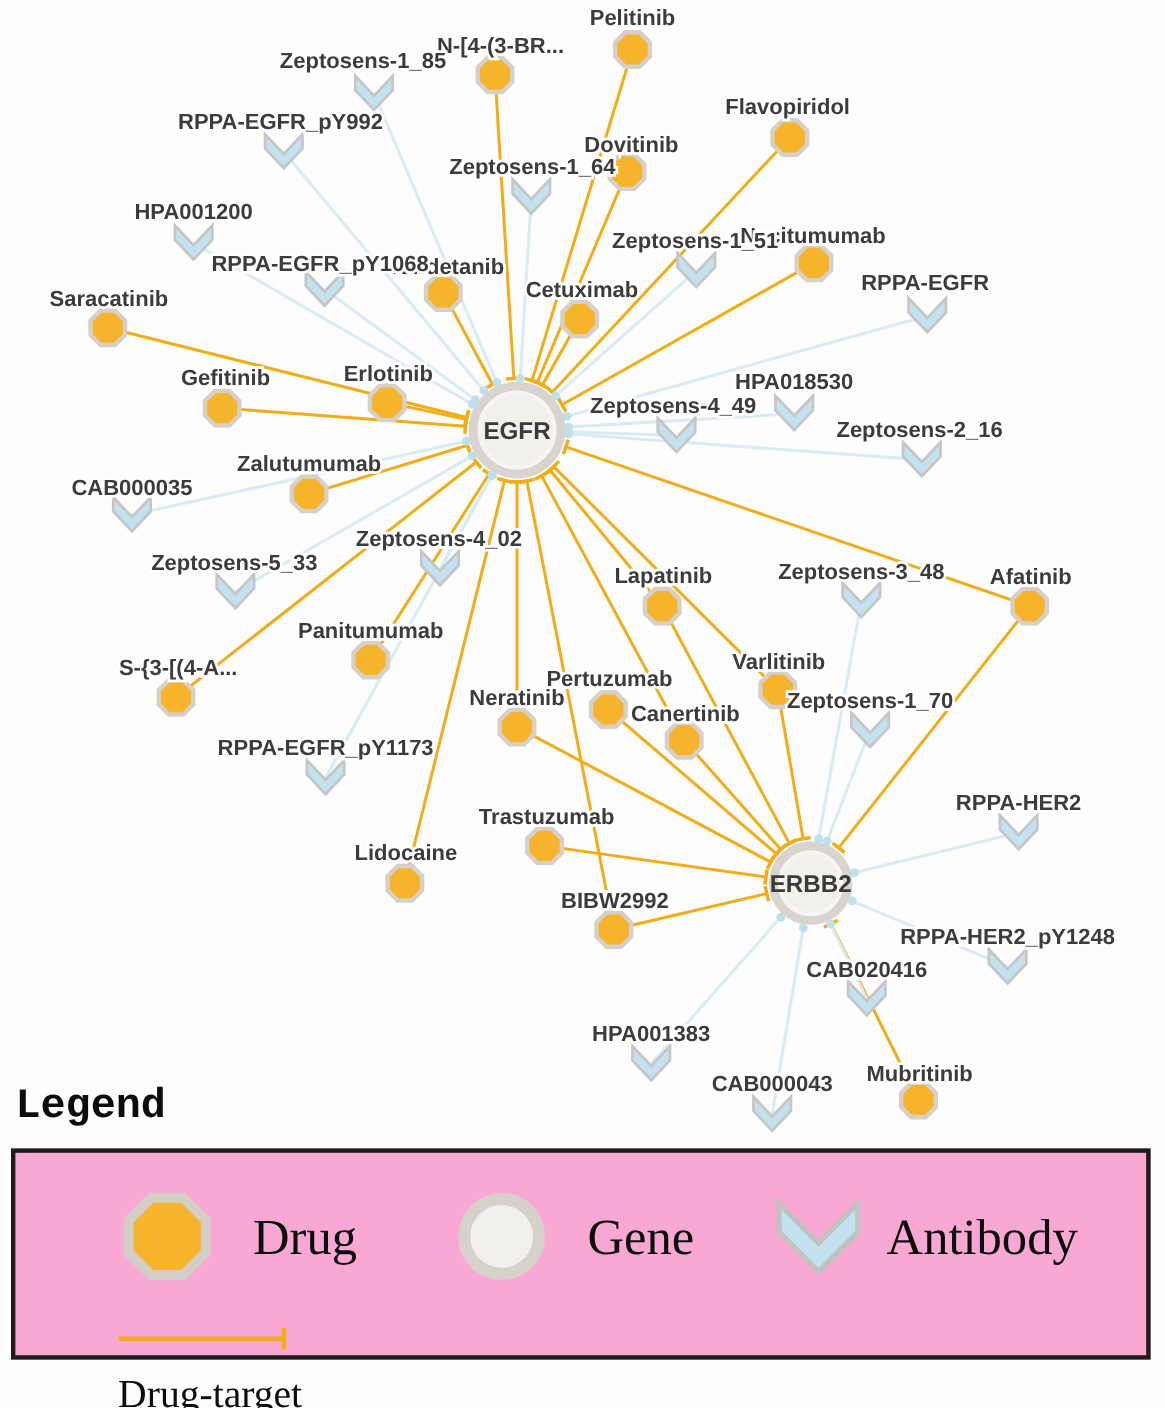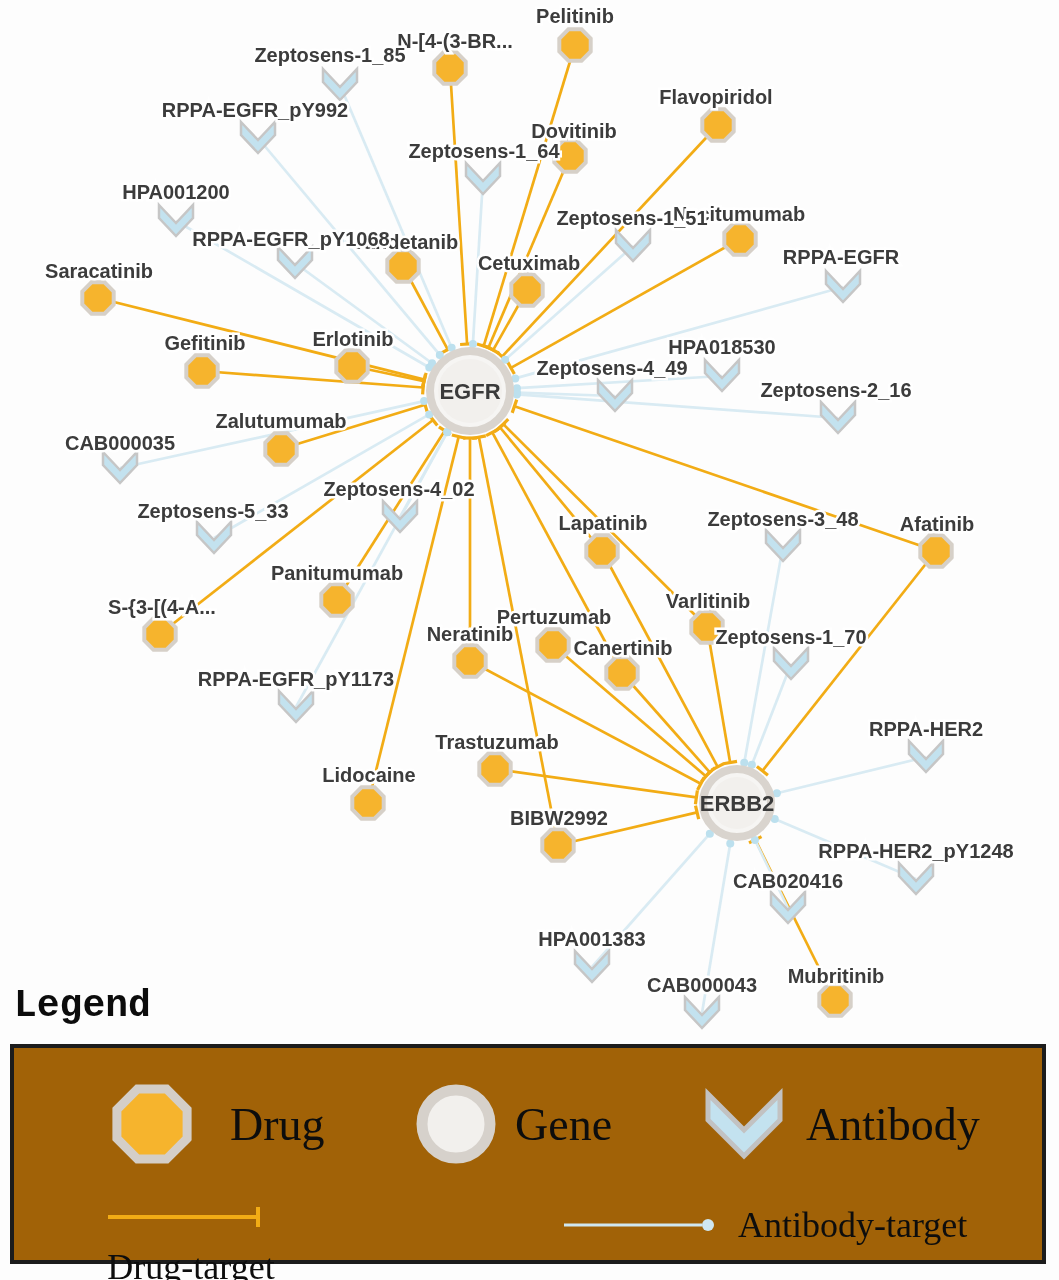--- a/index.html
+++ b/index.html
@@ -5,22 +5,22 @@
   html,body{margin:0;padding:0;background:#ffffff;}
   .stage{position:relative;width:1059px;height:1280px;background:#FDFDFD;overflow:hidden;
          font-family:"Liberation Sans",sans-serif;}
   #graph-svg{position:absolute;left:0;top:0;}
   .node-label{font-family:"Liberation Sans",sans-serif;font-weight:bold;font-size:20px;
               fill:#3C3C3C;stroke:#FFFFFF;stroke-width:5px;paint-order:stroke;text-anchor:middle;}
   .gene-label{font-family:"Liberation Sans",sans-serif;font-weight:bold;font-size:22px;
               fill:#3A3A3A;text-anchor:middle;}
   .legend-heading{position:absolute;left:14px;top:984px;margin:0;
                   font-family:Liberation Mono, monospace;font-weight:bold;font-size:38px;color:#0c0c0c;}
-  .legend-box{position:absolute;left:10px;top:1044px;width:1036px;height:220px;
-              border:4px solid #1c1c1c;background:#a16207;box-sizing:border-box;}
+  .legend-box{position:absolute;left:10px;top:1044px;width:1036px;height:192px;
+              border:4px solid #1c1c1c;background:#f9a8d4;box-sizing:border-box;}
   .leg-item{position:absolute;display:flex;align-items:center;}
   .leg-label{font-family:"Liberation Serif",serif;font-size:46px;color:#0d0d0d;}
   .leg-edge-label{font-family:"Liberation Serif",serif;font-size:36px;color:#0d0d0d;}
 </style>
 </head>
 <body>
 
 <div class="stage">
 
   <svg id="graph-svg" width="1059" height="1040" viewBox="0 0 1059 1040">
@@ -192,21 +192,21 @@
 
   <div class="legend-box">
 
     <div class="leg-item" style="left:88px;top:26px;gap:28px;">
       <svg width="100" height="100" viewBox="-50 -50 100 100">
         <polygon points="35.1,14.5 14.5,35.1 -14.5,35.1 -35.1,14.5 -35.1,-14.5 -14.5,-35.1 14.5,-35.1 35.1,-14.5" fill="#F6B42D" stroke="#D4CEC7" stroke-width="9"></polygon>
       </svg>
       <span class="leg-label">Drug</span>
     </div>
 
-    <div class="leg-item" style="left:396px;top:30px;gap:13px;">
+    <div class="leg-item" style="left:396px;top:30px;gap:32px;">
       <svg width="92" height="92" viewBox="-46 -46 92 92">
         <circle cx="0" cy="0" r="34" fill="#F2F0ED" stroke="#D6D1CB" stroke-width="11"></circle>
       </svg>
       <span class="leg-label">Gene</span>
     </div>
 
     <div class="leg-item" style="left:682px;top:34px;gap:14px;">
       <svg width="96" height="84" viewBox="-48 -46 96 84">
         <path d="M -36 -34 L 0 2 L 36 -34 L 36 -8 L 0 28 L -36 -8 Z" fill="#C3E2EF" stroke="#C2C2C2" stroke-width="5"></path>
       </svg>
@@ -214,22 +214,15 @@
     </div>
 
     <div class="leg-item" style="left:92px;top:156px;gap:16px;flex-direction:column;">
       <svg width="170" height="26" viewBox="0 0 170 26">
         <line x1="2" y1="13" x2="152" y2="13" stroke="#F2AC15" stroke-width="4"></line>
         <line x1="152" y1="3" x2="152" y2="23" stroke="#F2AC15" stroke-width="4"></line>
       </svg>
       <span class="leg-edge-label">Drug-target</span>
     </div>
 
-    <div class="leg-item" style="left:548px;top:156px;gap:16px;">
-      <svg width="160" height="26" viewBox="0 0 160 26">
-        <line x1="2" y1="13" x2="140" y2="13" stroke="#CFE7F1" stroke-width="3"></line>
-        <circle cx="146" cy="13" r="6" fill="#CFE7F1"></circle>
-      </svg>
-      <span class="leg-edge-label">Antibody-target</span>
-    </div>
 
   </div>
 </div>
 
 </body></html>

